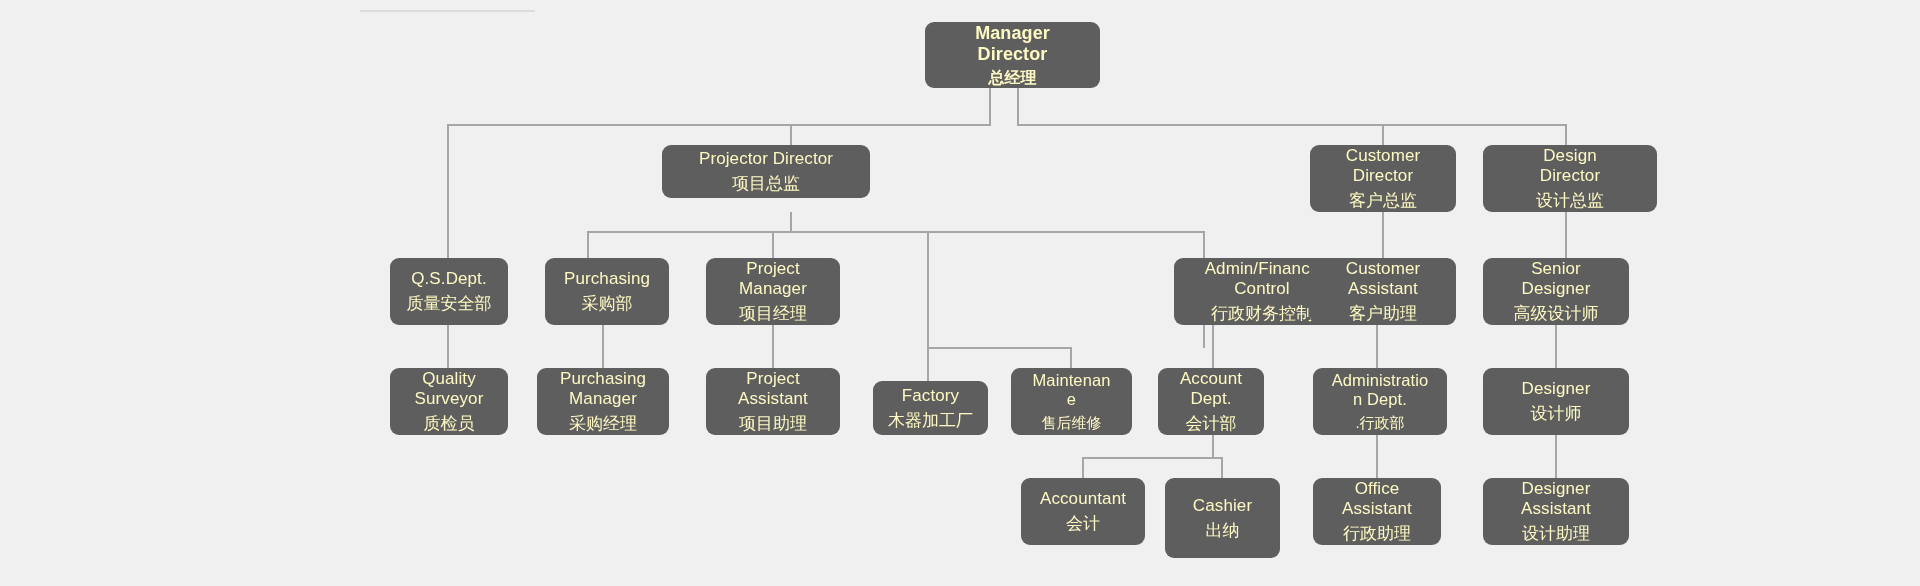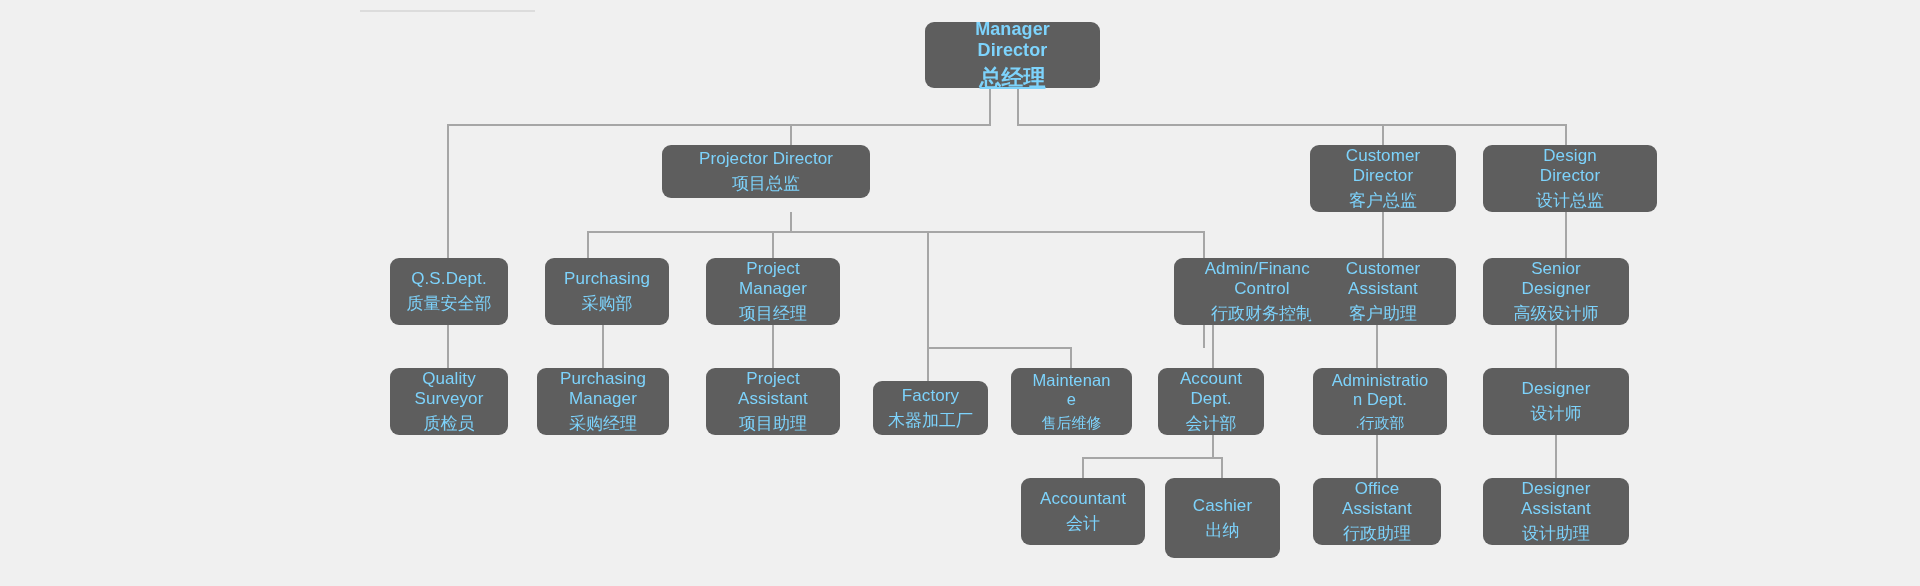--- a/index.html
+++ b/index.html
@@ -21,21 +21,21 @@
     top: 0;
     width: 1920px;
     height: 586px;
     pointer-events: none;
   }
   .node {
     position: absolute;
     box-sizing: border-box;
     background: #5e5e5e;
     border-radius: 9px;
-    color: #7dd3fc;
+    color: #fef9c3;
     display: flex;
     flex-direction: column;
     align-items: center;
     justify-content: center;
     text-align: center;
     line-height: 1.16;
     padding: 2px 4px;
     z-index: 2;
   }
   .node .en {
@@ -44,21 +44,21 @@
     white-space: pre-line;
   }
   .node .zh {
     font-size: 17px;
     margin-top: 5px;
   }
   .node.root {
     font-weight: bold;
   }
   .node.root .en { font-size: 18px; }
-  .node.root .zh { font-size: 22px; margin-top: 4px; text-decoration: underline; }
+  .node.root .zh { font-size: 16px; margin-top: 4px; }
   .node.tight .en { font-size: 16.5px; }
   .node.tight .zh { font-size: 15px; }
   .stray-line {
     position: absolute;
     background: #dcdcdc;
     height: 2px;
     z-index: 1;
   }
 </style>
 </head>

